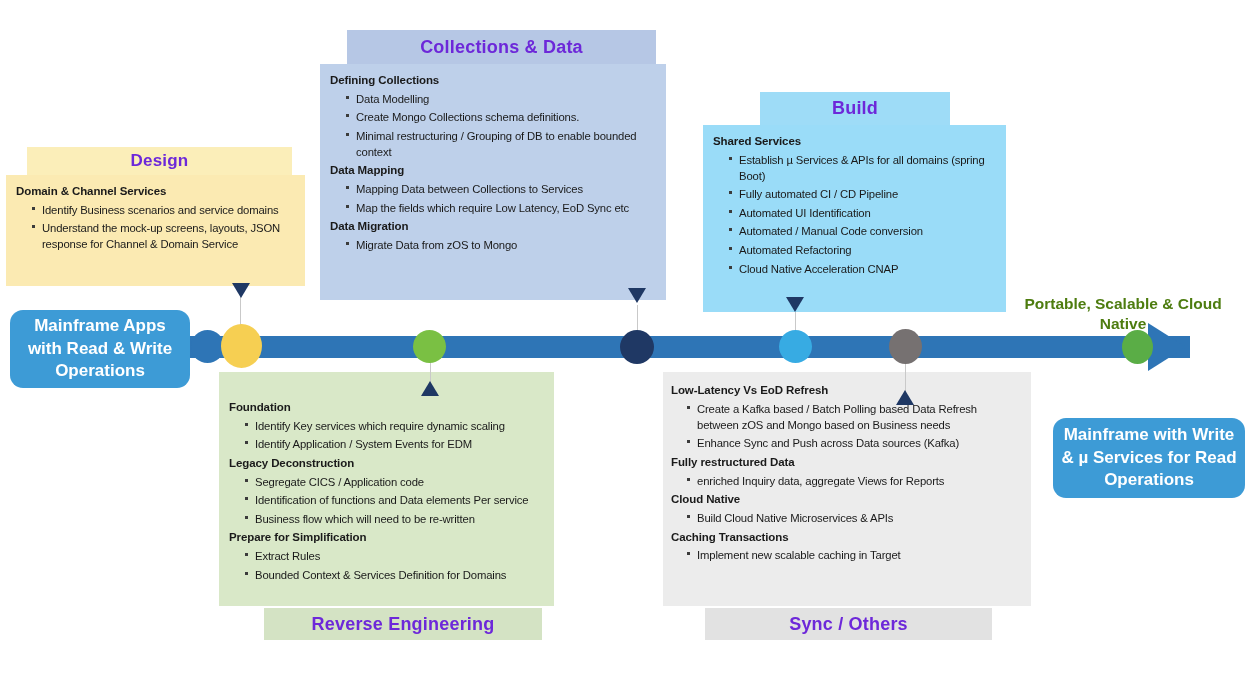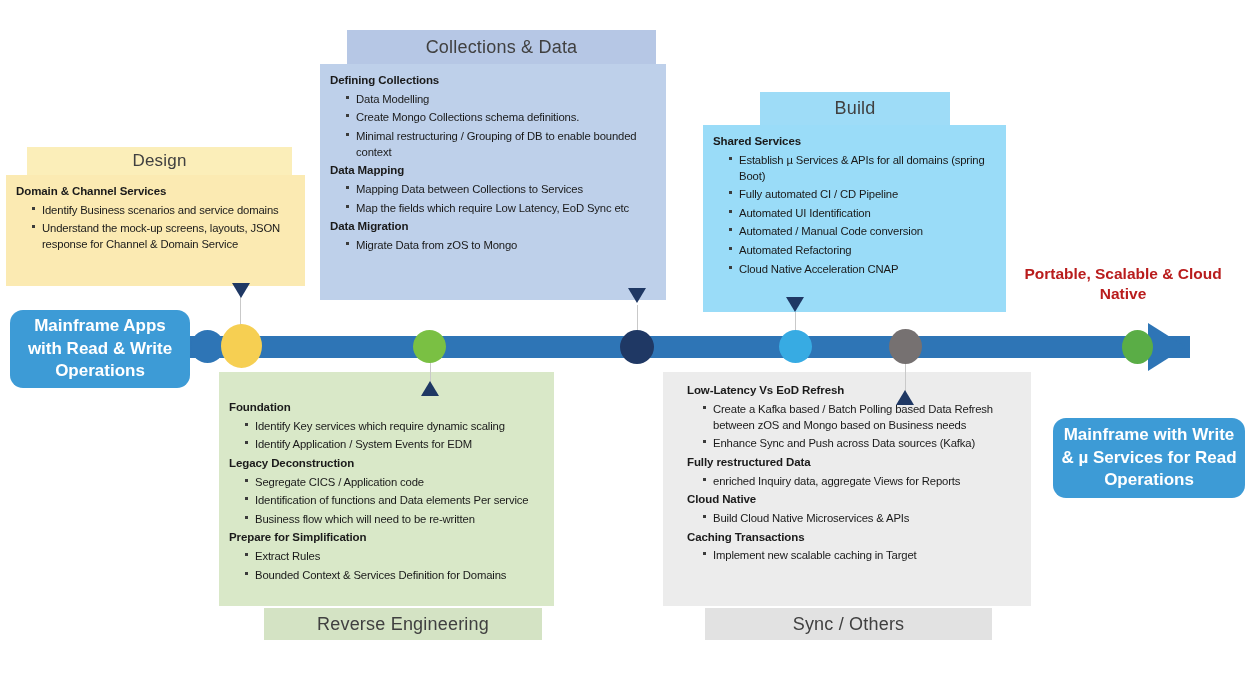--- a/index.html
+++ b/index.html
@@ -9,23 +9,23 @@
     font-family:"Liberation Sans", sans-serif;
     color:#1a1a1a;
     overflow:hidden;
   }
   #stage{position:relative;width:1252px;height:676px;}
 
   
   .title-bar{
     position:absolute;
     display:flex;align-items:center;justify-content:center;
-    font-weight:normal;
+    font-weight:bold;
     letter-spacing:.2px;
-    color:#404040;
+    color:#6d28d9;
   }
   .body-box{
     position:absolute;
     box-sizing:border-box;
     padding:7px 10px 6px 10px;
     line-height:1.42;
   }
   .grp-head{
     font-weight:bold;
     font-size:11.5px;
@@ -117,23 +117,24 @@
     text-align:center;
     line-height:1.32;
     font-size:17px;
     padding:4px 8px;
   }
 
   .free-text{
     position:absolute;
     font-weight:bold;
     font-size:15.5px;
-    color:#b91c1c;
+    color:#4d7c0f;
     text-align:center;
     line-height:1.3;
+    margin-top:30px;
   }
 </style>
 </head>
 <body>
 
 <div id="stage">
 
   <div class="design">
     <div class="title-bar" style="left:27px;top:147px;width:265px;height:28px;font-size:17px;">Design</div>
     <div class="body-box" style="left:6px;top:175px;width:299px;height:111px;">
@@ -205,21 +206,21 @@
         <li>Extract Rules</li>
         <li>Bounded Context &amp; Services Definition for Domains</li>
       </ul>
     </div>
     <div class="title-bar" style="left:264px;top:608px;width:278px;height:32px;font-size:18px;">Reverse Engineering</div>
     <div class="leader" style="left:430px;top:356px;height:30px;"></div>
     <div class="tri-up" style="left:421px;top:381px;"></div>
   </div>
 
   <div class="sync">
-    <div class="body-box" style="left:663px;top:372px;width:368px;height:234px;padding-top:9px;padding-left:24px;">
+    <div class="body-box" style="left:663px;top:372px;width:368px;height:234px;padding-top:9px;padding-left:8px;">
       <div class="grp-head">Low-Latency Vs EoD Refresh</div>
       <ul class="bl">
         <li>Create a Kafka based / Batch Polling based Data Refresh between zOS and Mongo based on Business needs</li>
         <li>Enhance Sync and Push across Data sources (Kafka)</li>
       </ul>
       <div class="grp-head">Fully restructured Data</div>
       <ul class="bl">
         <li>enriched Inquiry data, aggregate Views for Reports</li>
       </ul>
       <div class="grp-head">Cloud Native</div>

